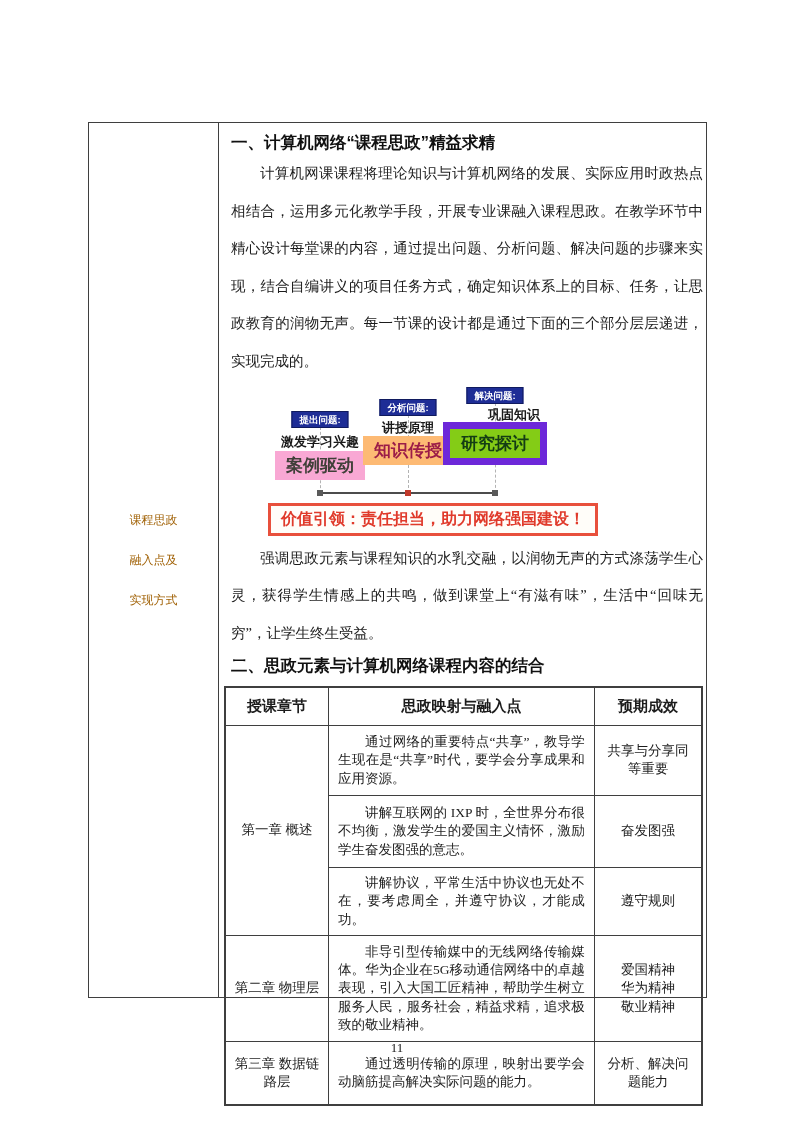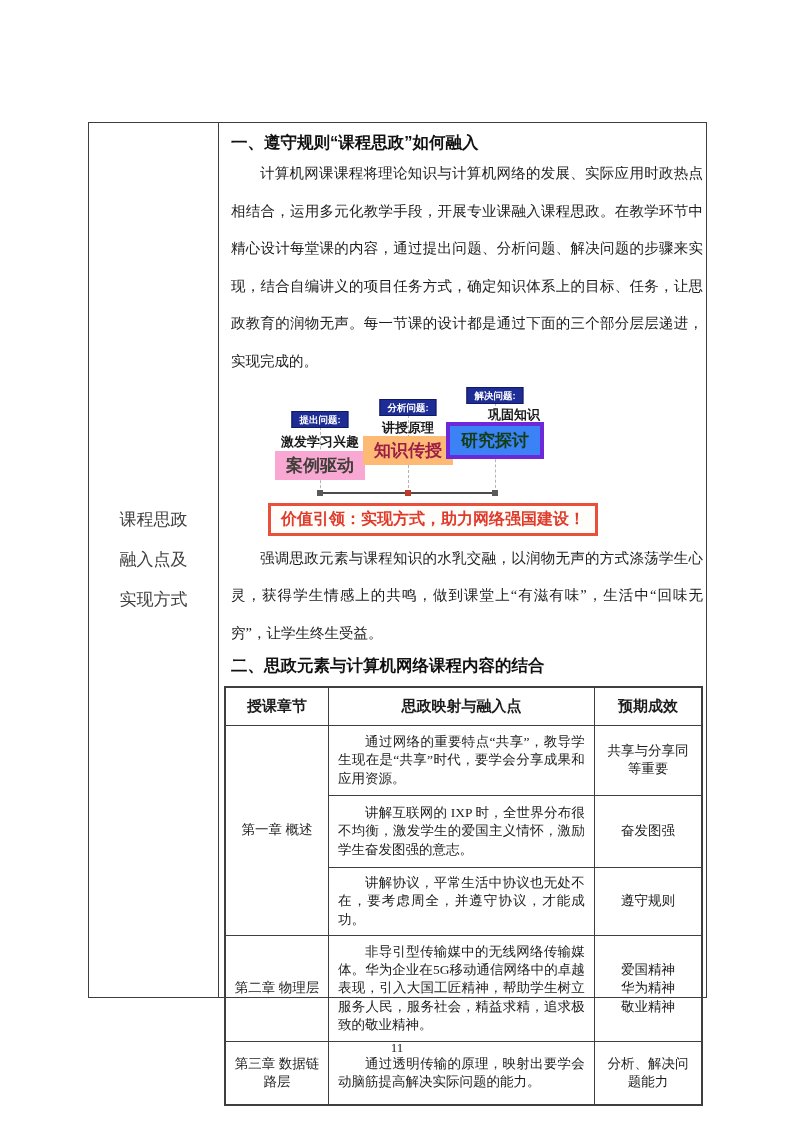--- a/index.html
+++ b/index.html
@@ -17,21 +17,21 @@
     width: 619px; height: 876px;
     border: 1px solid #3f3f3f;
     display: flex;
   }
   .sidebar-cell {
     width: 130px; flex: 0 0 130px;
     border-right: 1px solid #3f3f3f;
     display: flex; flex-direction: column;
     justify-content: center; align-items: center;
   }
-  .sidebar-label { text-align: right; font-size: 17px; line-height: 40px; color: #404040; }
+  .sidebar-label { text-align: right; font-size: 12px; line-height: 40px; color: #a16207; }
   .content-cell { flex: 1; padding: 6px 12px 8px 12px; }
 
   .h-sec {
     font-family: "Liberation Sans", "DejaVu Sans", sans-serif;
     font-weight: bold; font-size: 16.5px; color: #111;
     line-height: 26px;
   }
   .body-par {
     font-size: 14.5px; line-height: 37.6px; text-align: justify;
     text-indent: 2em; color: #1c1c1c;
@@ -52,21 +52,21 @@
     position: absolute; transform: translateX(-50%);
     font-size: 13px; font-weight: bold; color: #1a1a1a; white-space: nowrap; z-index: 2;
   }
   .stepbox {
     position: absolute; transform: translateX(-50%);
     font-size: 17px; font-weight: bold; line-height: 1;
     padding: 6px 11px; white-space: nowrap; z-index: 2;
   }
   .box-case   { background: #f9a8d4; color: #3f3f38; }
   .box-know   { background: #fdba74; color: #9c1d48; }
-  .box-study  { background: #3b82f6; color: #143d14; border: 4px solid #6d28d9; }
+  .box-study  { background: #84cc16; color: #143d14; border: 7px solid #6d28d9; }
   .connector { position: absolute; height: 0; border-top: 2px solid #4c4c4c; z-index: 1; }
   .marker { position: absolute; width: 6px; height: 6px; background: #5a5a5a; z-index: 2; }
   .marker.mid { background: #c0392b; }
   .banner {
     position: absolute;
     border: 3px solid #e8503c; background: #fffdf9;
     color: #e03a2b; font-weight: bold; font-size: 16px;
     padding: 3px 10px; white-space: nowrap; z-index: 2;
   }
 
@@ -110,21 +110,21 @@
 
     <div class="sidebar-cell">
       <div class="sidebar-label">
         <div>课程思政</div>
         <div>融入点及</div>
         <div>实现方式</div>
       </div>
     </div>
 
     <div class="content-cell">
-      <div class="h-sec">一、遵守规则“课程思政”如何融入</div>
+      <div class="h-sec">一、计算机网络“课程思政”精益求精</div>
       <p class="body-par">计算机网课课程将理论知识与计算机网络的发展、实际应用时政热点相结合，运用多元化教学手段，开展专业课融入课程思政。在教学环节中精心设计每堂课的内容，通过提出问题、分析问题、解决问题的步骤来实现，结合自编讲义的项目任务方式，确定知识体系上的目标、任务，让思政教育的润物无声。每一节课的设计都是通过下面的三个部分层层递进，实现完成的。</p>
 
       <div class="diagram">
 
         <div class="dash-line" style="left:89px; top:44px; height:66px;"></div>
         <div class="dash-line" style="left:177px; top:32px; height:78px;"></div>
         <div class="dash-line" style="left:264px; top:20px; height:90px;"></div>
 
         <div class="badge" style="left:89px; top:28px;">提出问题:</div>
         <div class="subtitle" style="left:89px; top:50px;">激发学习兴趣</div>
@@ -136,21 +136,21 @@
 
         <div class="badge" style="left:264px; top:4px;">解决问题:</div>
         <div class="subtitle" style="left:264px; top:23px;margin-left:19px;">巩固知识</div>
         <div class="stepbox box-study" style="left:264px; top:39px;">研究探讨</div>
 
         <div class="connector" style="left:89px; top:109px; width:175px;"></div>
         <div class="marker" style="left:86px; top:107px;"></div>
         <div class="marker mid" style="left:174px; top:107px;"></div>
         <div class="marker" style="left:261px; top:107px;"></div>
 
-        <div class="banner" style="left:37px; top:120px;">价值引领：实现方式，助力网络强国建设！</div>
+        <div class="banner" style="left:37px; top:120px;">价值引领：责任担当，助力网络强国建设！</div>
       </div>
 
       <p class="body-par">强调思政元素与课程知识的水乳交融，以润物无声的方式涤荡学生心灵，获得学生情感上的共鸣，做到课堂上“有滋有味”，生活中“回味无穷”，让学生终生受益。</p>
 
       <div class="h-sec" style="">二、思政元素与计算机网络课程内容的结合</div>
 
       <table class="inner-table">
         <colgroup>
           <col class="col-chapter">
             <col class="col-point">

